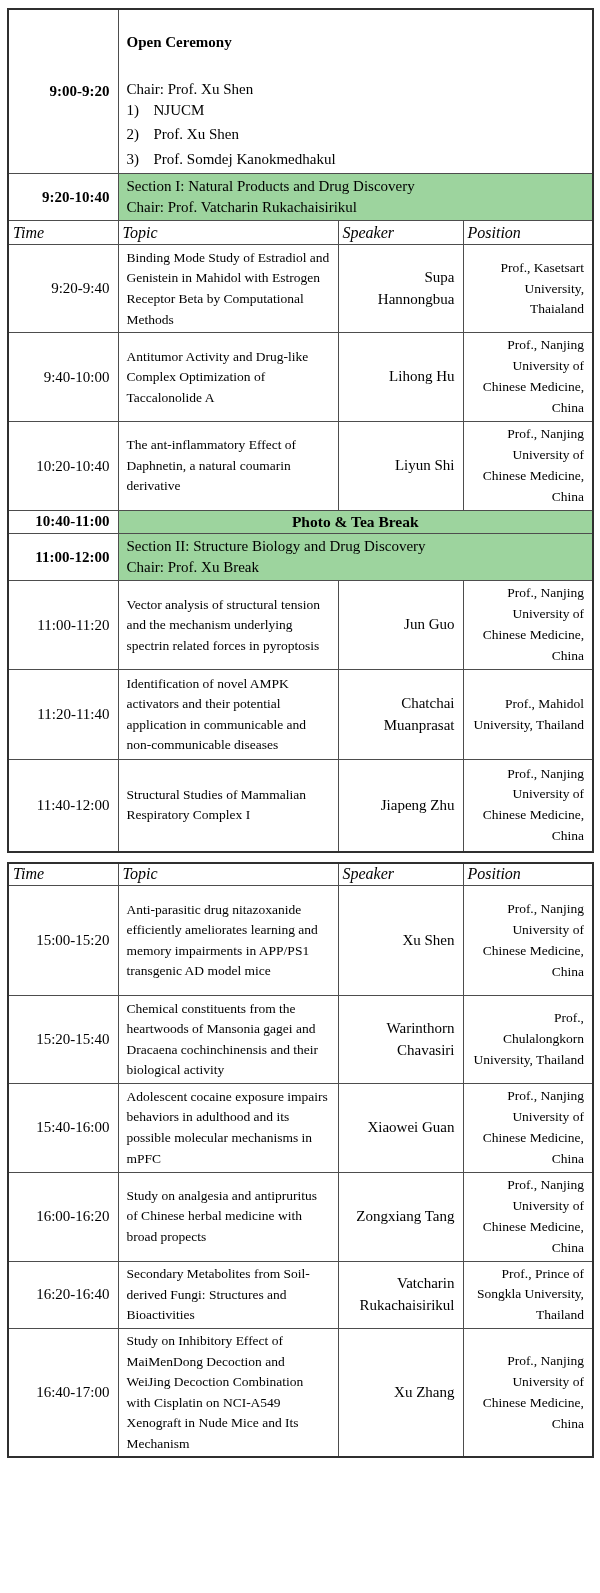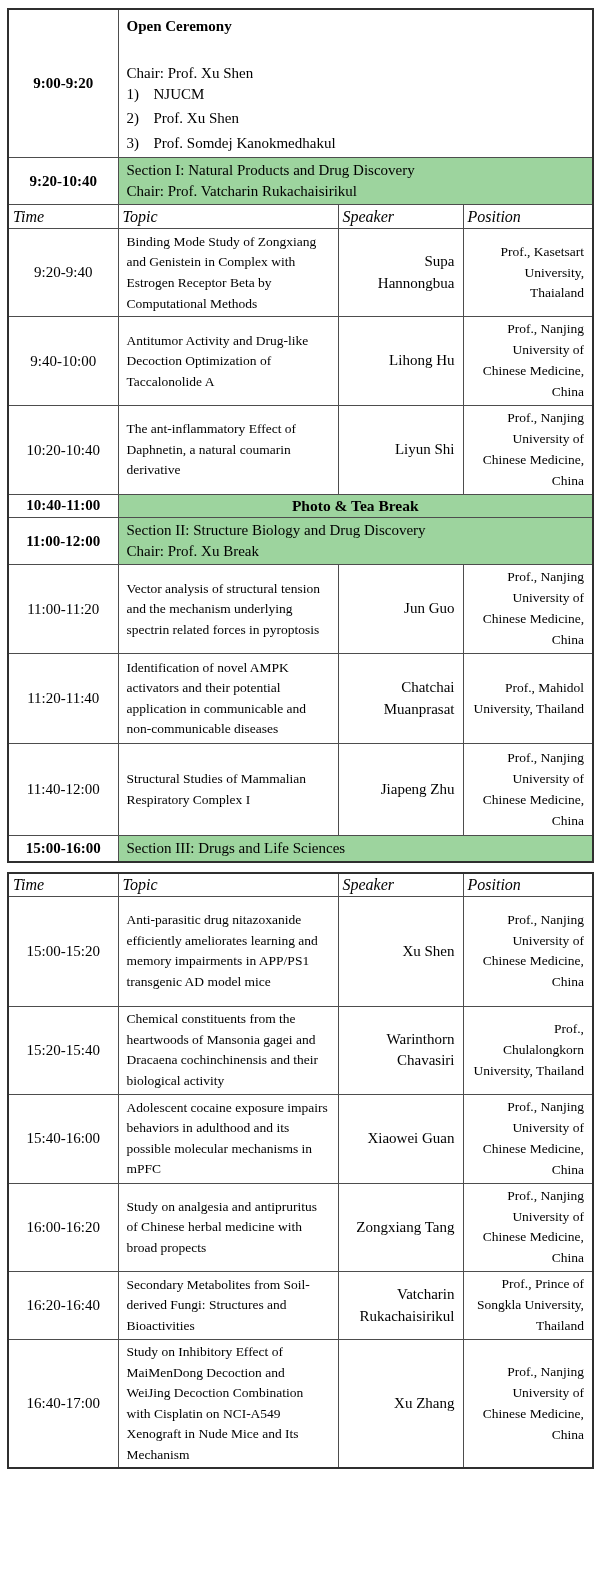--- a/index.html
+++ b/index.html
@@ -18,35 +18,35 @@
     border: 2px solid var(--outer);
   }
   td {
     border: 1px solid var(--border);
     padding: 2px 8px;
     vertical-align: middle;
     overflow: hidden;
   }
   .gap { height: 9px; }
 
-  .time-cell { text-align: center; font-size: 15px; margin-left: 45px; }
+  .time-cell { text-align: right; font-size: 15px; margin-left: 45px; }
   .time-bold { font-weight: bold; }
 
   .hdr-cell { text-align: left; font-size: 16px; padding: 1px 4px; font-style: italic; }
 
   .topic-cell { font-size: 13.5px; line-height: 1.52; text-align: left; }
   .speaker-cell { text-align: right; font-size: 15px; line-height: 1.45; }
   .position-cell { font-size: 13.5px; line-height: 1.55; text-align: right; }
 
   .green { background: var(--green); }
   .section-cell { font-size: 15px; line-height: 1.42; }
   .section-title { font-weight: normal; }
   .band-label { text-align: center; font-weight: bold; font-size: 15.5px; }
 
-  .open-cell { vertical-align: top; font-size: 15px; padding-top: 8px; }
+  .open-cell { vertical-align: top; font-size: 15px; padding-top: 24px; }
   .open-title { font-weight: bold; }
   .open-chair { margin-top: 30px; }
   .open-item { line-height: 1.62; }
   .open-item .num { display: inline-block; width: 27px; }
 </style>
 </head>
 <body>
 
 <table>
   <colgroup>
@@ -78,27 +78,27 @@
 
   <tr style="height:24px">
     <td class="hdr-cell">Time</td>
     <td class="hdr-cell">Topic</td>
     <td class="hdr-cell">Speaker</td>
     <td class="hdr-cell">Position</td>
   </tr>
 
   <tr style="height:88px">
     <td class="time-cell">9:20-9:40</td>
-    <td class="topic-cell">Binding Mode Study of Zongxiang and Genistein in Complex with Estrogen Receptor Beta by Computational Methods</td>
+    <td class="topic-cell">Binding Mode Study of Estradiol and Genistein in Mahidol with Estrogen Receptor Beta by Computational Methods</td>
     <td class="speaker-cell">Supa Hannongbua</td>
     <td class="position-cell">Prof., Kasetsart University, Thaialand</td>
   </tr>
   <tr style="height:86px">
     <td class="time-cell">9:40-10:00</td>
-    <td class="topic-cell">Antitumor Activity and Drug-like Decoction Optimization of Taccalonolide A</td>
+    <td class="topic-cell">Antitumor Activity and Drug-like Complex Optimization of Taccalonolide A</td>
     <td class="speaker-cell">Lihong Hu</td>
     <td class="position-cell">Prof., Nanjing University of Chinese Medicine, China</td>
   </tr>
   <tr style="height:84px">
     <td class="time-cell">10:20-10:40</td>
     <td class="topic-cell">The ant-inflammatory Effect of Daphnetin, a natural coumarin derivative</td>
     <td class="speaker-cell">Liyun Shi</td>
     <td class="position-cell">Prof., Nanjing University of Chinese Medicine, China</td>
   </tr>
 
@@ -127,24 +127,20 @@
     <td class="speaker-cell">Chatchai Muanprasat</td>
     <td class="position-cell">Prof., Mahidol University, Thailand</td>
   </tr>
   <tr style="height:92px">
     <td class="time-cell">11:40-12:00</td>
     <td class="topic-cell">Structural Studies of Mammalian Respiratory Complex I</td>
     <td class="speaker-cell">Jiapeng Zhu</td>
     <td class="position-cell">Prof., Nanjing University of Chinese Medicine, China</td>
   </tr>
 
-  <tr style="height:23px">
-    <td class="time-cell time-bold">15:00-16:00</td>
-    <td class="green section-cell section-title" colspan="3">Section III: Drugs and Life Sciences</td>
-  </tr>
 </tbody>
   </table>
 
 <div class="gap"></div>
 
 <table>
   <colgroup>
     <col style="width:110px">
       <col style="width:220px">
       <col style="width:125px">

